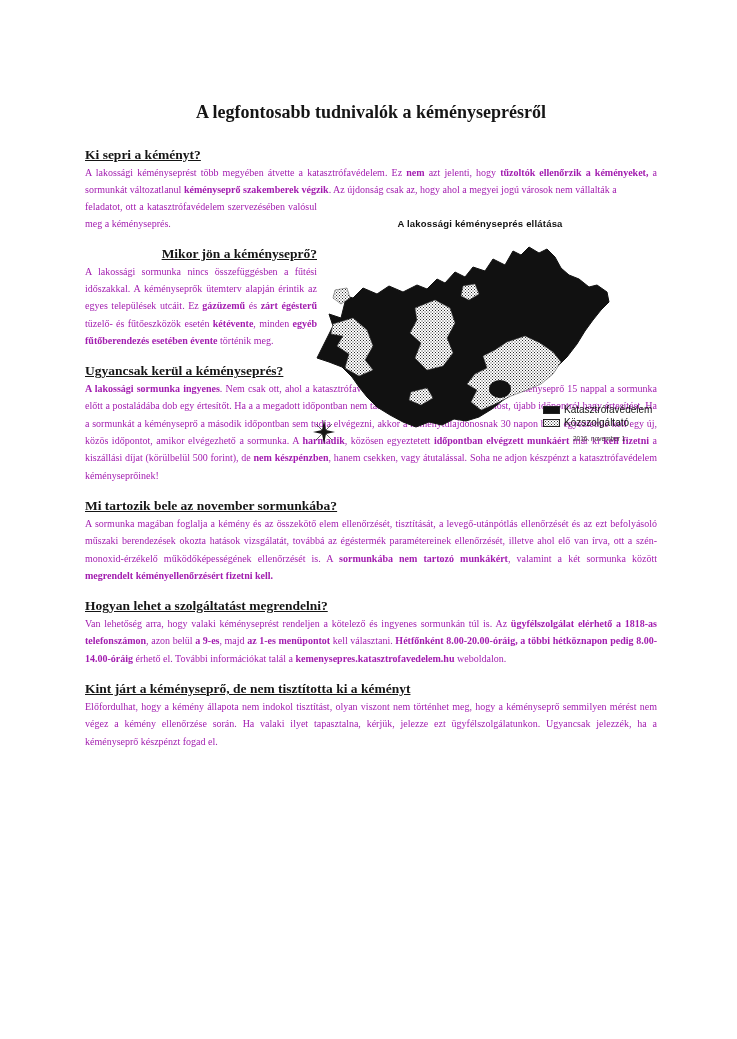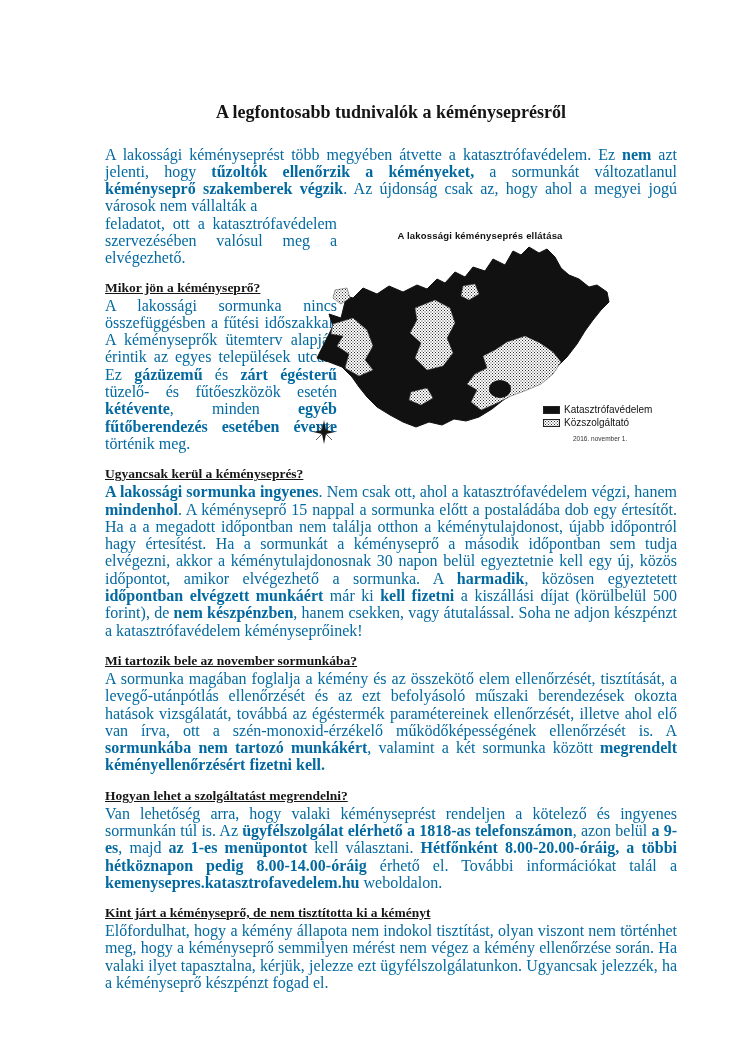--- a/index.html
+++ b/index.html
@@ -7,46 +7,45 @@
     position:relative;
     width:737px;height:1039px;
     background:#ffffff;
     font-family:"Liberation Serif", serif;
     color:#1b1b1b;
     overflow:hidden;
   }
   .content{
     position:absolute;left:85px;top:0;width:572px;
     padding-top:101px;
-    margin-left:20px;
   }
   h1{
     font-size:18px;line-height:1.25;text-align:center;
     margin:0 0 22px 0;font-weight:bold;color:#151515;
   }
   h2{
     font-size:13.5px;line-height:17px;font-weight:bold;
     text-decoration:underline;margin:0 0 1px 0;color:#151515;
   }
   p.just{
-    font-size:16px;line-height:17.3px;text-align:justify;
-    margin:0;color:#0369a1;
+    font-size:10px;line-height:17.3px;text-align:justify;
+    margin:0;color:#a21caf;
   }
   .b{font-weight:bold;}
   .u{}
   .narrow-col{width:232px;}
-  .h2-gap{margin-top:12px;}
+  .h2-gap{margin-top:12px;text-align:right;}
   .sec{margin-top:13px;}
   
   .map-figure{
     position:absolute;left:315px;top:216px;width:348px;height:240px;
     font-family:"Liberation Sans", sans-serif;
   }
   .map-title{
-    margin-top:14px;width:330px;text-align:center;
+    margin-top:2px;width:330px;text-align:center;
     font-size:9.5px;font-weight:bold;color:#111;
     letter-spacing:.2px;
   }
   .map-svg{position:absolute;left:0;top:22px;}
   .legend{position:absolute;left:228px;top:188px;}
   .legend-row{display:flex;align-items:center;margin-bottom:2px;}
   .swatch{display:inline-block;width:17px;height:8px;margin-right:4px;border:1px solid #222;box-sizing:border-box;}
   .swatch-black{background:#111;}
   .swatch-dots{
     background-color:#fff;
@@ -60,23 +59,24 @@
 </head>
 <body>
 
 <div class="page">
 
   <div class="content">
 
     <h1>A legfontosabb tudnivalók a kéményseprésről</h1>
 
     <section>
+      <h2>Ki sepri a kéményt?</h2>
       <p class="just"><span>A lakossági kéményseprést több megyében átvette a katasztrófavédelem. Ez </span><span class="b">nem</span><span> azt jelenti, hogy </span><span class="b">tűzoltók ellenőrzik a kéményeket,</span><span> a sormunkát változatlanul </span><span class="b">kéményseprő szakemberek végzik</span><span>. Az újdonság csak az, hogy ahol a megyei jogú városok nem vállalták a</span></p>
       <div class="narrow-col">
-        <p class="just"><span>feladatot, ott a katasztrófavédelem szervezésében valósul meg a elvégezhető.</span></p>
+        <p class="just"><span>feladatot, ott a katasztrófavédelem szervezésében valósul meg a kéményseprés.</span></p>
         <h2 class="h2-gap">Mikor jön a kéményseprő?</h2>
         <p class="just"><span>A lakossági sormunka nincs összefüggésben a fűtési időszakkal. A kéményseprők ütemterv alapján érintik az egyes települések utcáit. Ez </span><span class="b">gázüzemű</span><span> és </span><span class="b">zárt égésterű</span><span> tüzelő- és fűtőeszközök esetén </span><span class="b">kétévente</span><span>, minden </span><span class="b">egyéb fűtőberendezés esetében évente</span><span> történik meg.</span></p>
       </div>
     </section>
 
     <section class="sec">
       <h2>Ugyancsak kerül a kéményseprés?</h2>
       <p class="just"><span class="b">A lakossági sormunka ingyenes</span><span>. Nem csak ott, ahol a katasztrófavédelem végzi, hanem </span><span class="b">mindenhol</span><span>. A kéményseprő 15 nappal a sormunka előtt a postaládába dob egy értesítőt. Ha a a megadott időpontban nem találja otthon a kéménytulajdonost, újabb időpontról hagy értesítést. Ha a sormunkát a kéményseprő a második időpontban sem tudja elvégezni, akkor a kéménytulajdonosnak 30 napon belül egyeztetnie kell egy új, közös időpontot, amikor elvégezhető a sormunka. A </span><span class="b">harmadik</span><span>, közösen egyeztetett </span><span class="b">időpontban elvégzett munkáért</span><span> már ki </span><span class="b">kell fizetni</span><span> a kiszállási díjat (körülbelül 500 forint), de </span><span class="b">nem készpénzben</span><span>, hanem csekken, vagy átutalással. Soha ne adjon készpénzt a katasztrófavédelem kéményseprőinek!</span></p>
     </section>
 

